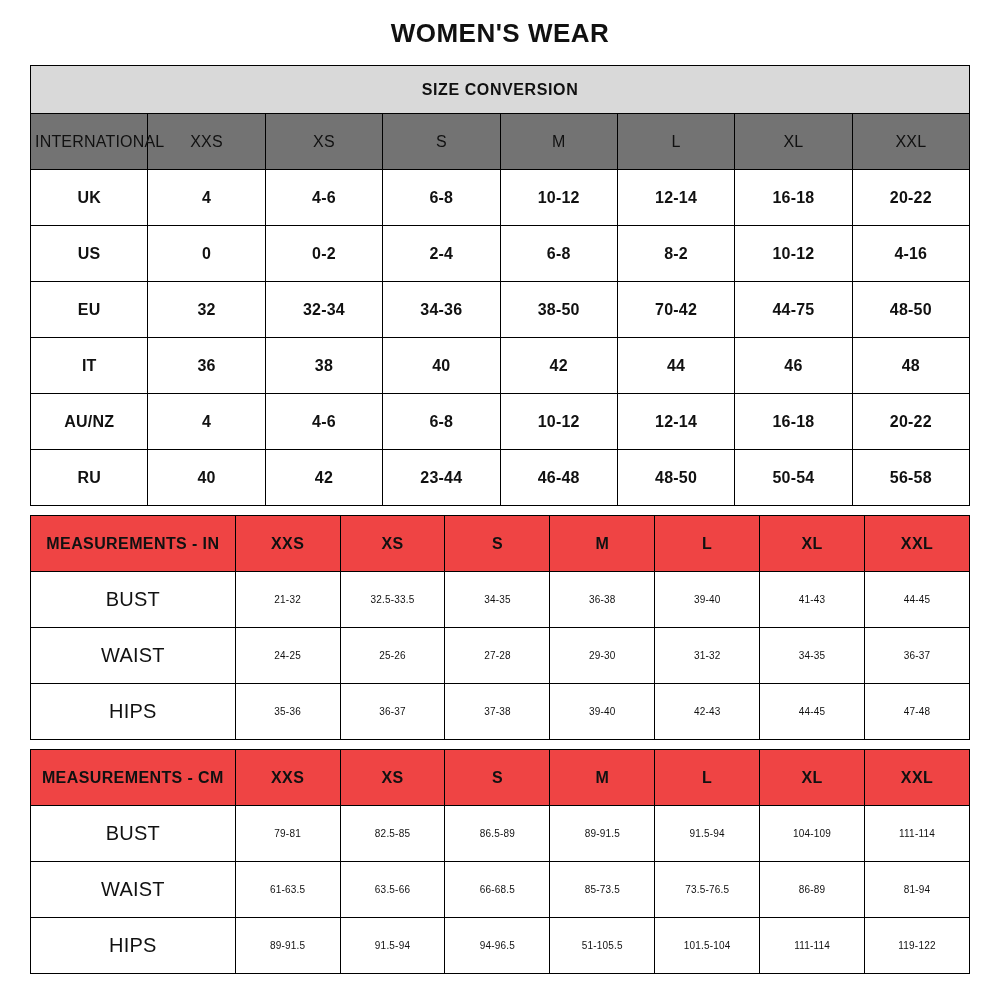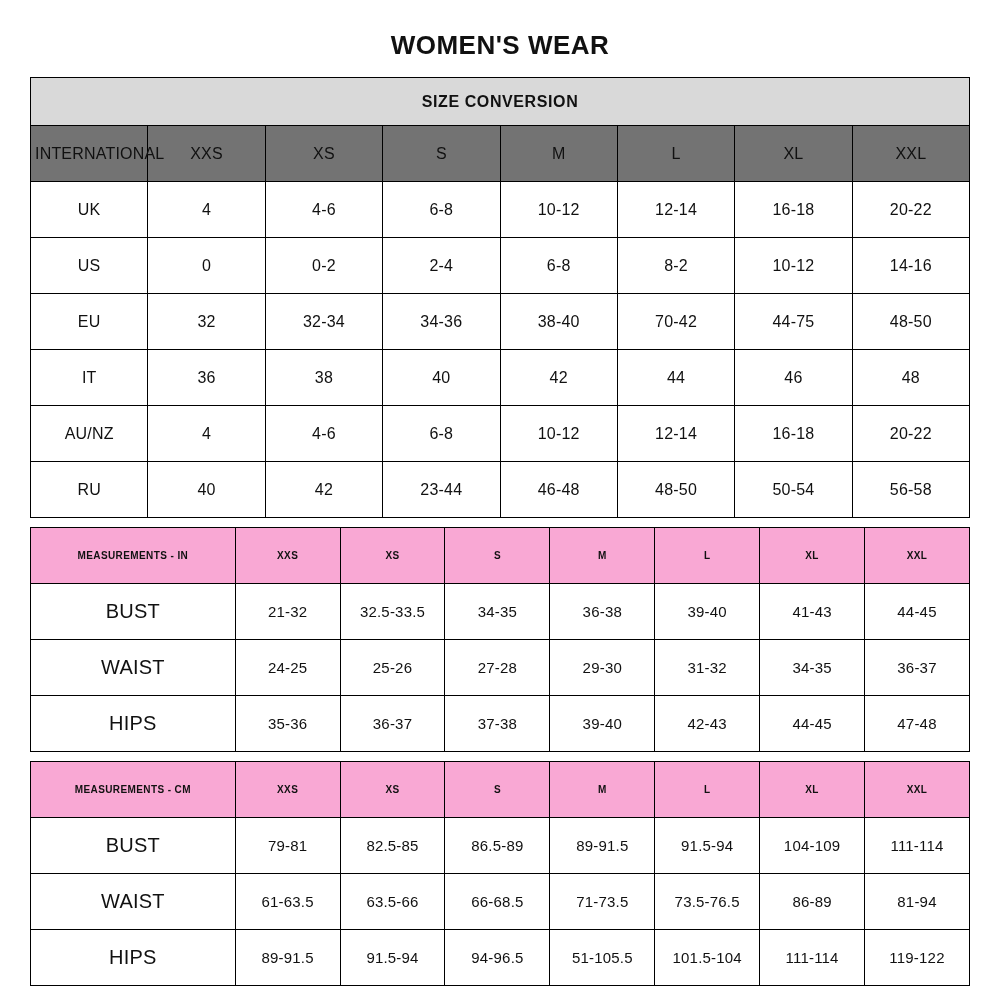--- a/index.html
+++ b/index.html
@@ -13,21 +13,21 @@
   .page {
     width: 1000px;
     min-height: 1000px;
     padding: 10px 30px 18px 30px;
   }
   .page-title {
     text-align: center;
     font-size: 26px;
     font-weight: 700;
     letter-spacing: 0.5px;
-    margin: 20px 0 16px 0;
+    margin: 8px 0 16px 0;
   }
   table {
     width: 100%;
     border-collapse: collapse;
     table-layout: fixed;
     margin: 0 0 9px 0;
   }
   td {
     border: 1.5px solid #000000;
     text-align: center;
@@ -41,31 +41,31 @@
   .title-row td {
     background: #d9d9d9;
     font-weight: 700;
     font-size: 16px;
     height: 48px;
     letter-spacing: 0.6px;
   }
   
   .table--conversion td:first-child { width: 17.8%; }
   .table--conversion .header-row td { background: #737373; font-weight: 400; }
-  .table--conversion .data-row td { font-weight: 400; }
+  .table--conversion .data-row td { font-weight: 700; }
 
   
   .table--measure td:first-child { width: 21.8%; }
   .table--measure .header-row td {
-    background: #f9a8d4;
+    background: #ef4444;
     font-weight: 700;
-    font-size: 10px;
+    font-size: 16px;
     letter-spacing: 0.4px;
   }
-  .table--measure .data-row td { font-size: 15px; }
+  .table--measure .data-row td { font-size: 10px; }
   .table--measure .data-row td.row-label { font-size: 20px; }
 </style>
 </head>
 <body>
 
 <div class="page">
   <h1 class="page-title">WOMEN'S WEAR</h1>
 
   <table class="table--conversion">
       <tbody>
@@ -93,28 +93,28 @@
           <td>20-22</td>
         </tr>
         <tr class="data-row">
           <td class="row-label">US</td>
           <td>0</td>
           <td>0-2</td>
           <td>2-4</td>
           <td>6-8</td>
           <td>8-2</td>
           <td>10-12</td>
-          <td>14-16</td>
+          <td>4-16</td>
         </tr>
         <tr class="data-row">
           <td class="row-label">EU</td>
           <td>32</td>
           <td>32-34</td>
           <td>34-36</td>
-          <td>38-40</td>
+          <td>38-50</td>
           <td>70-42</td>
           <td>44-75</td>
           <td>48-50</td>
         </tr>
         <tr class="data-row">
           <td class="row-label">IT</td>
           <td>36</td>
           <td>38</td>
           <td>40</td>
           <td>42</td>
@@ -210,21 +210,21 @@
           <td>89-91.5</td>
           <td>91.5-94</td>
           <td>104-109</td>
           <td>111-114</td>
         </tr>
         <tr class="data-row">
           <td class="row-label">WAIST</td>
           <td>61-63.5</td>
           <td>63.5-66</td>
           <td>66-68.5</td>
-          <td>71-73.5</td>
+          <td>85-73.5</td>
           <td>73.5-76.5</td>
           <td>86-89</td>
           <td>81-94</td>
         </tr>
         <tr class="data-row">
           <td class="row-label">HIPS</td>
           <td>89-91.5</td>
           <td>91.5-94</td>
           <td>94-96.5</td>
           <td>51-105.5</td>

